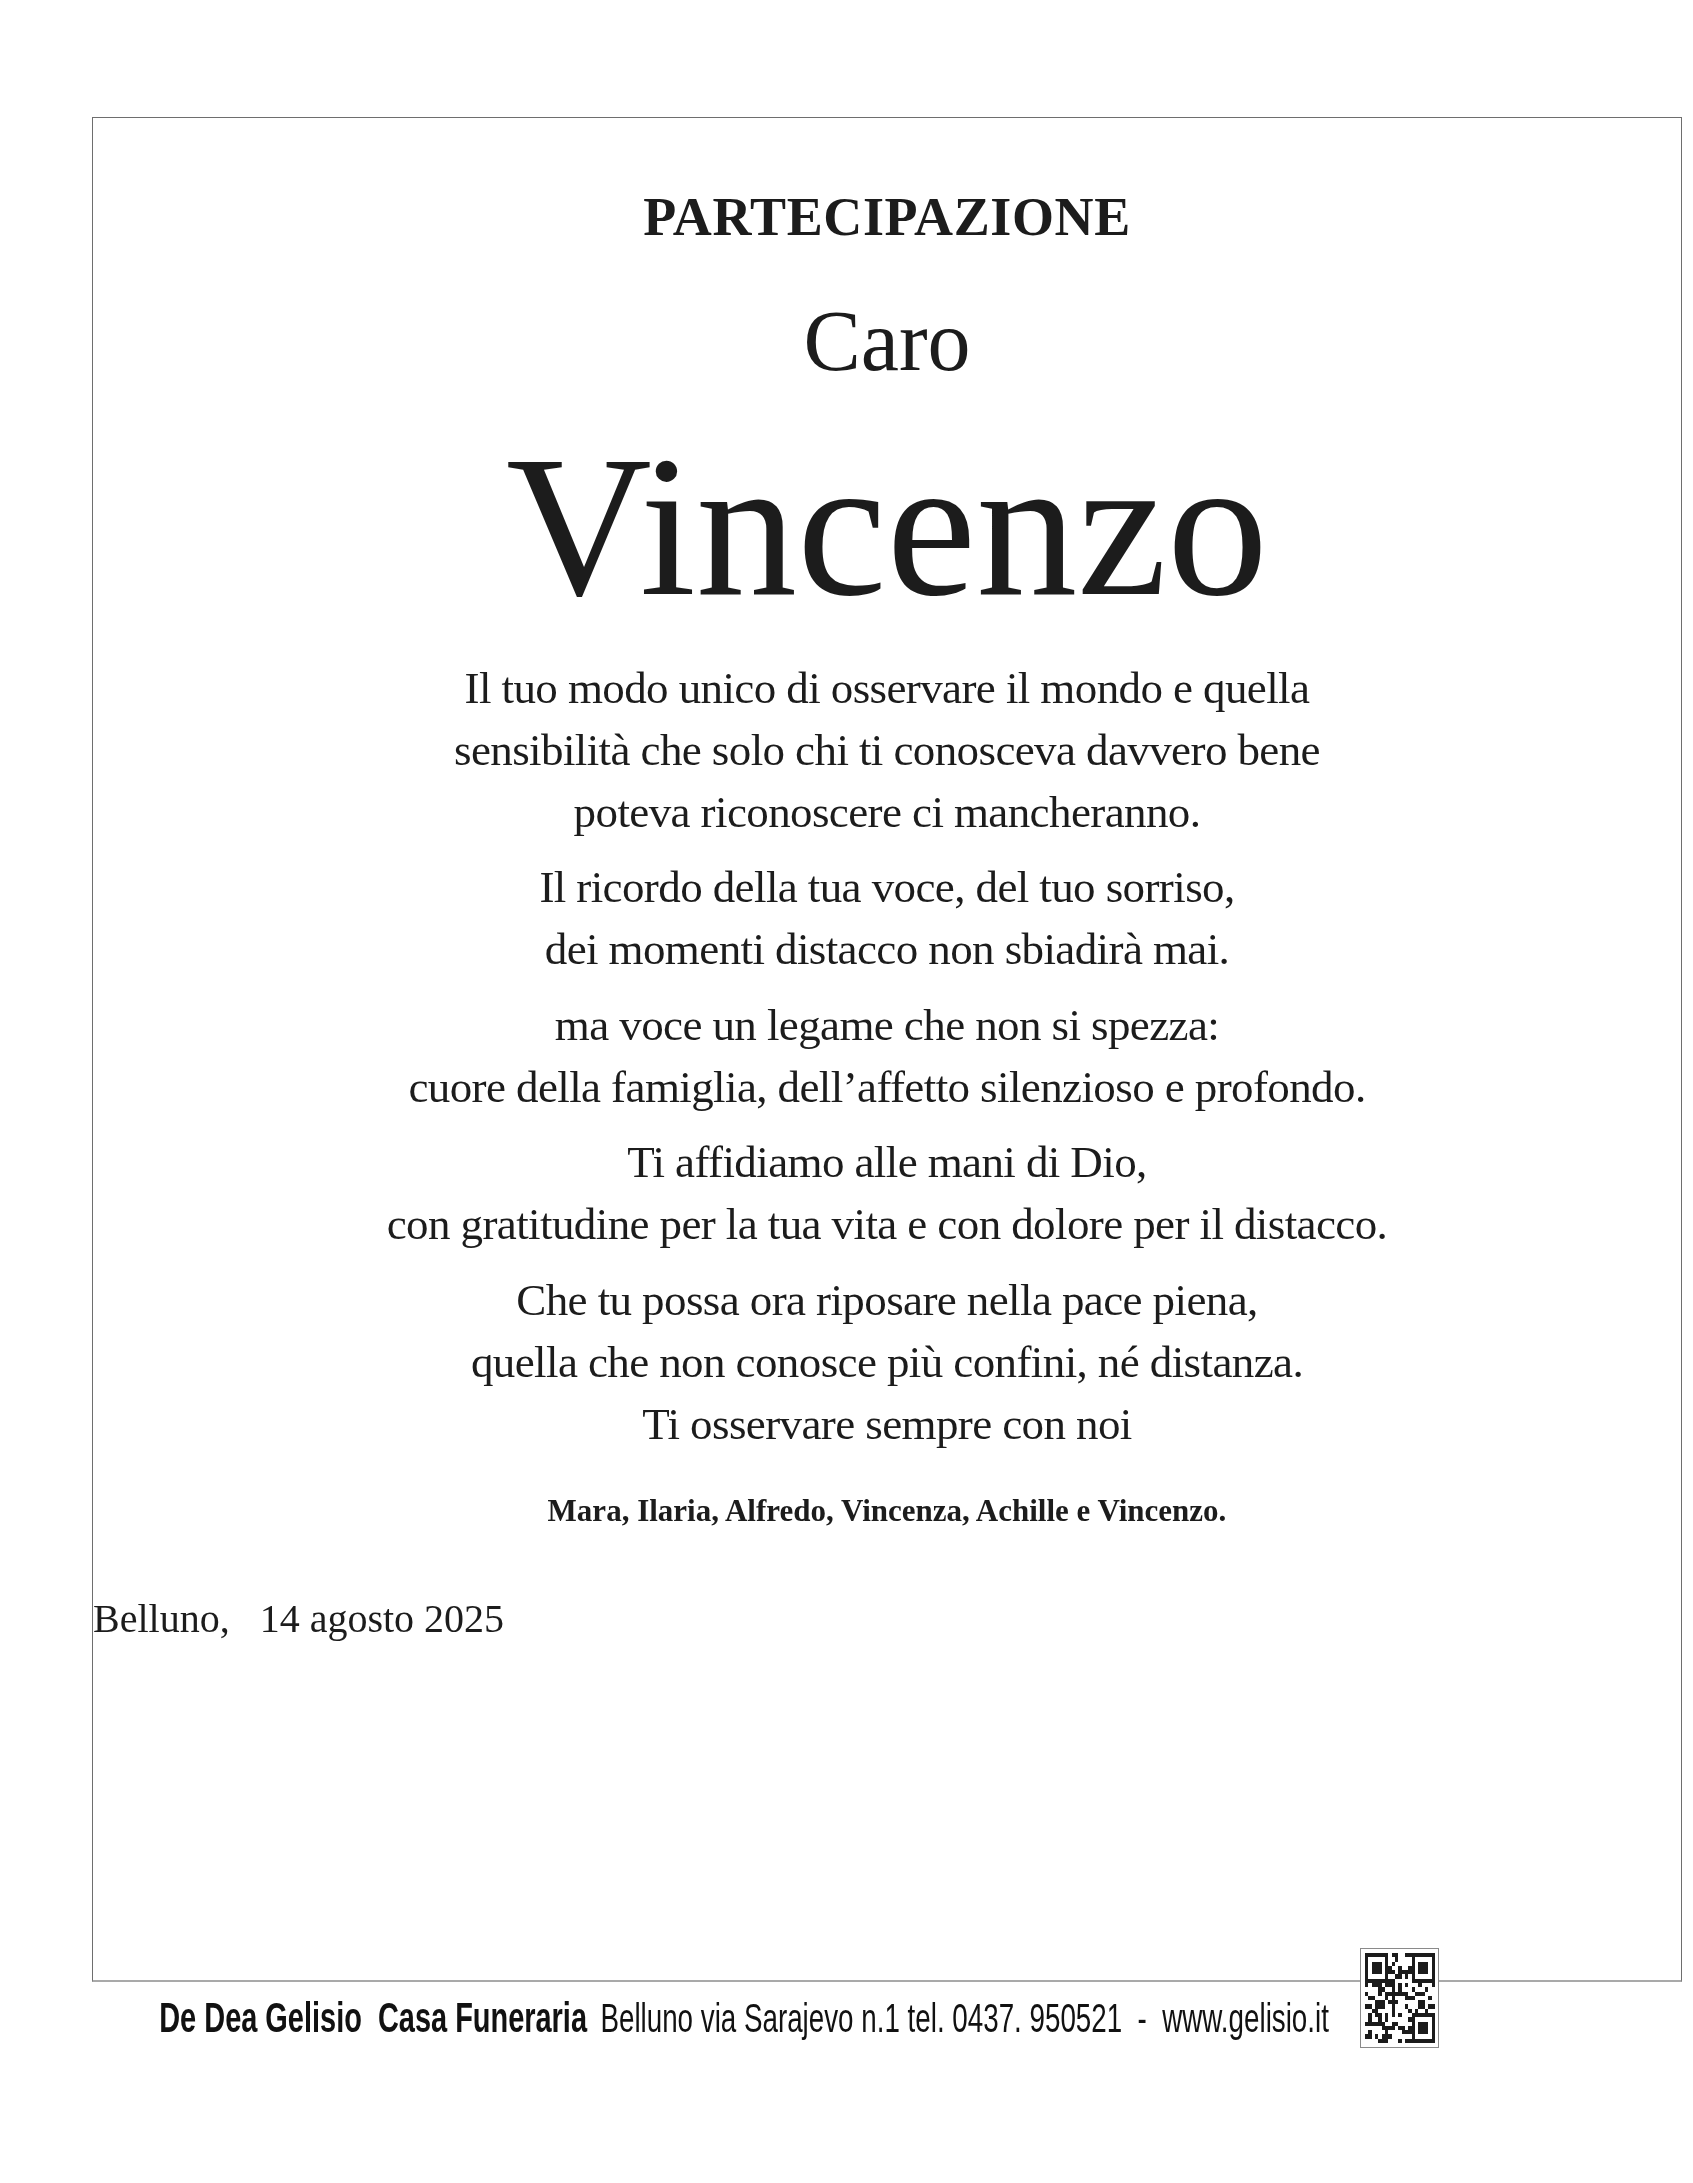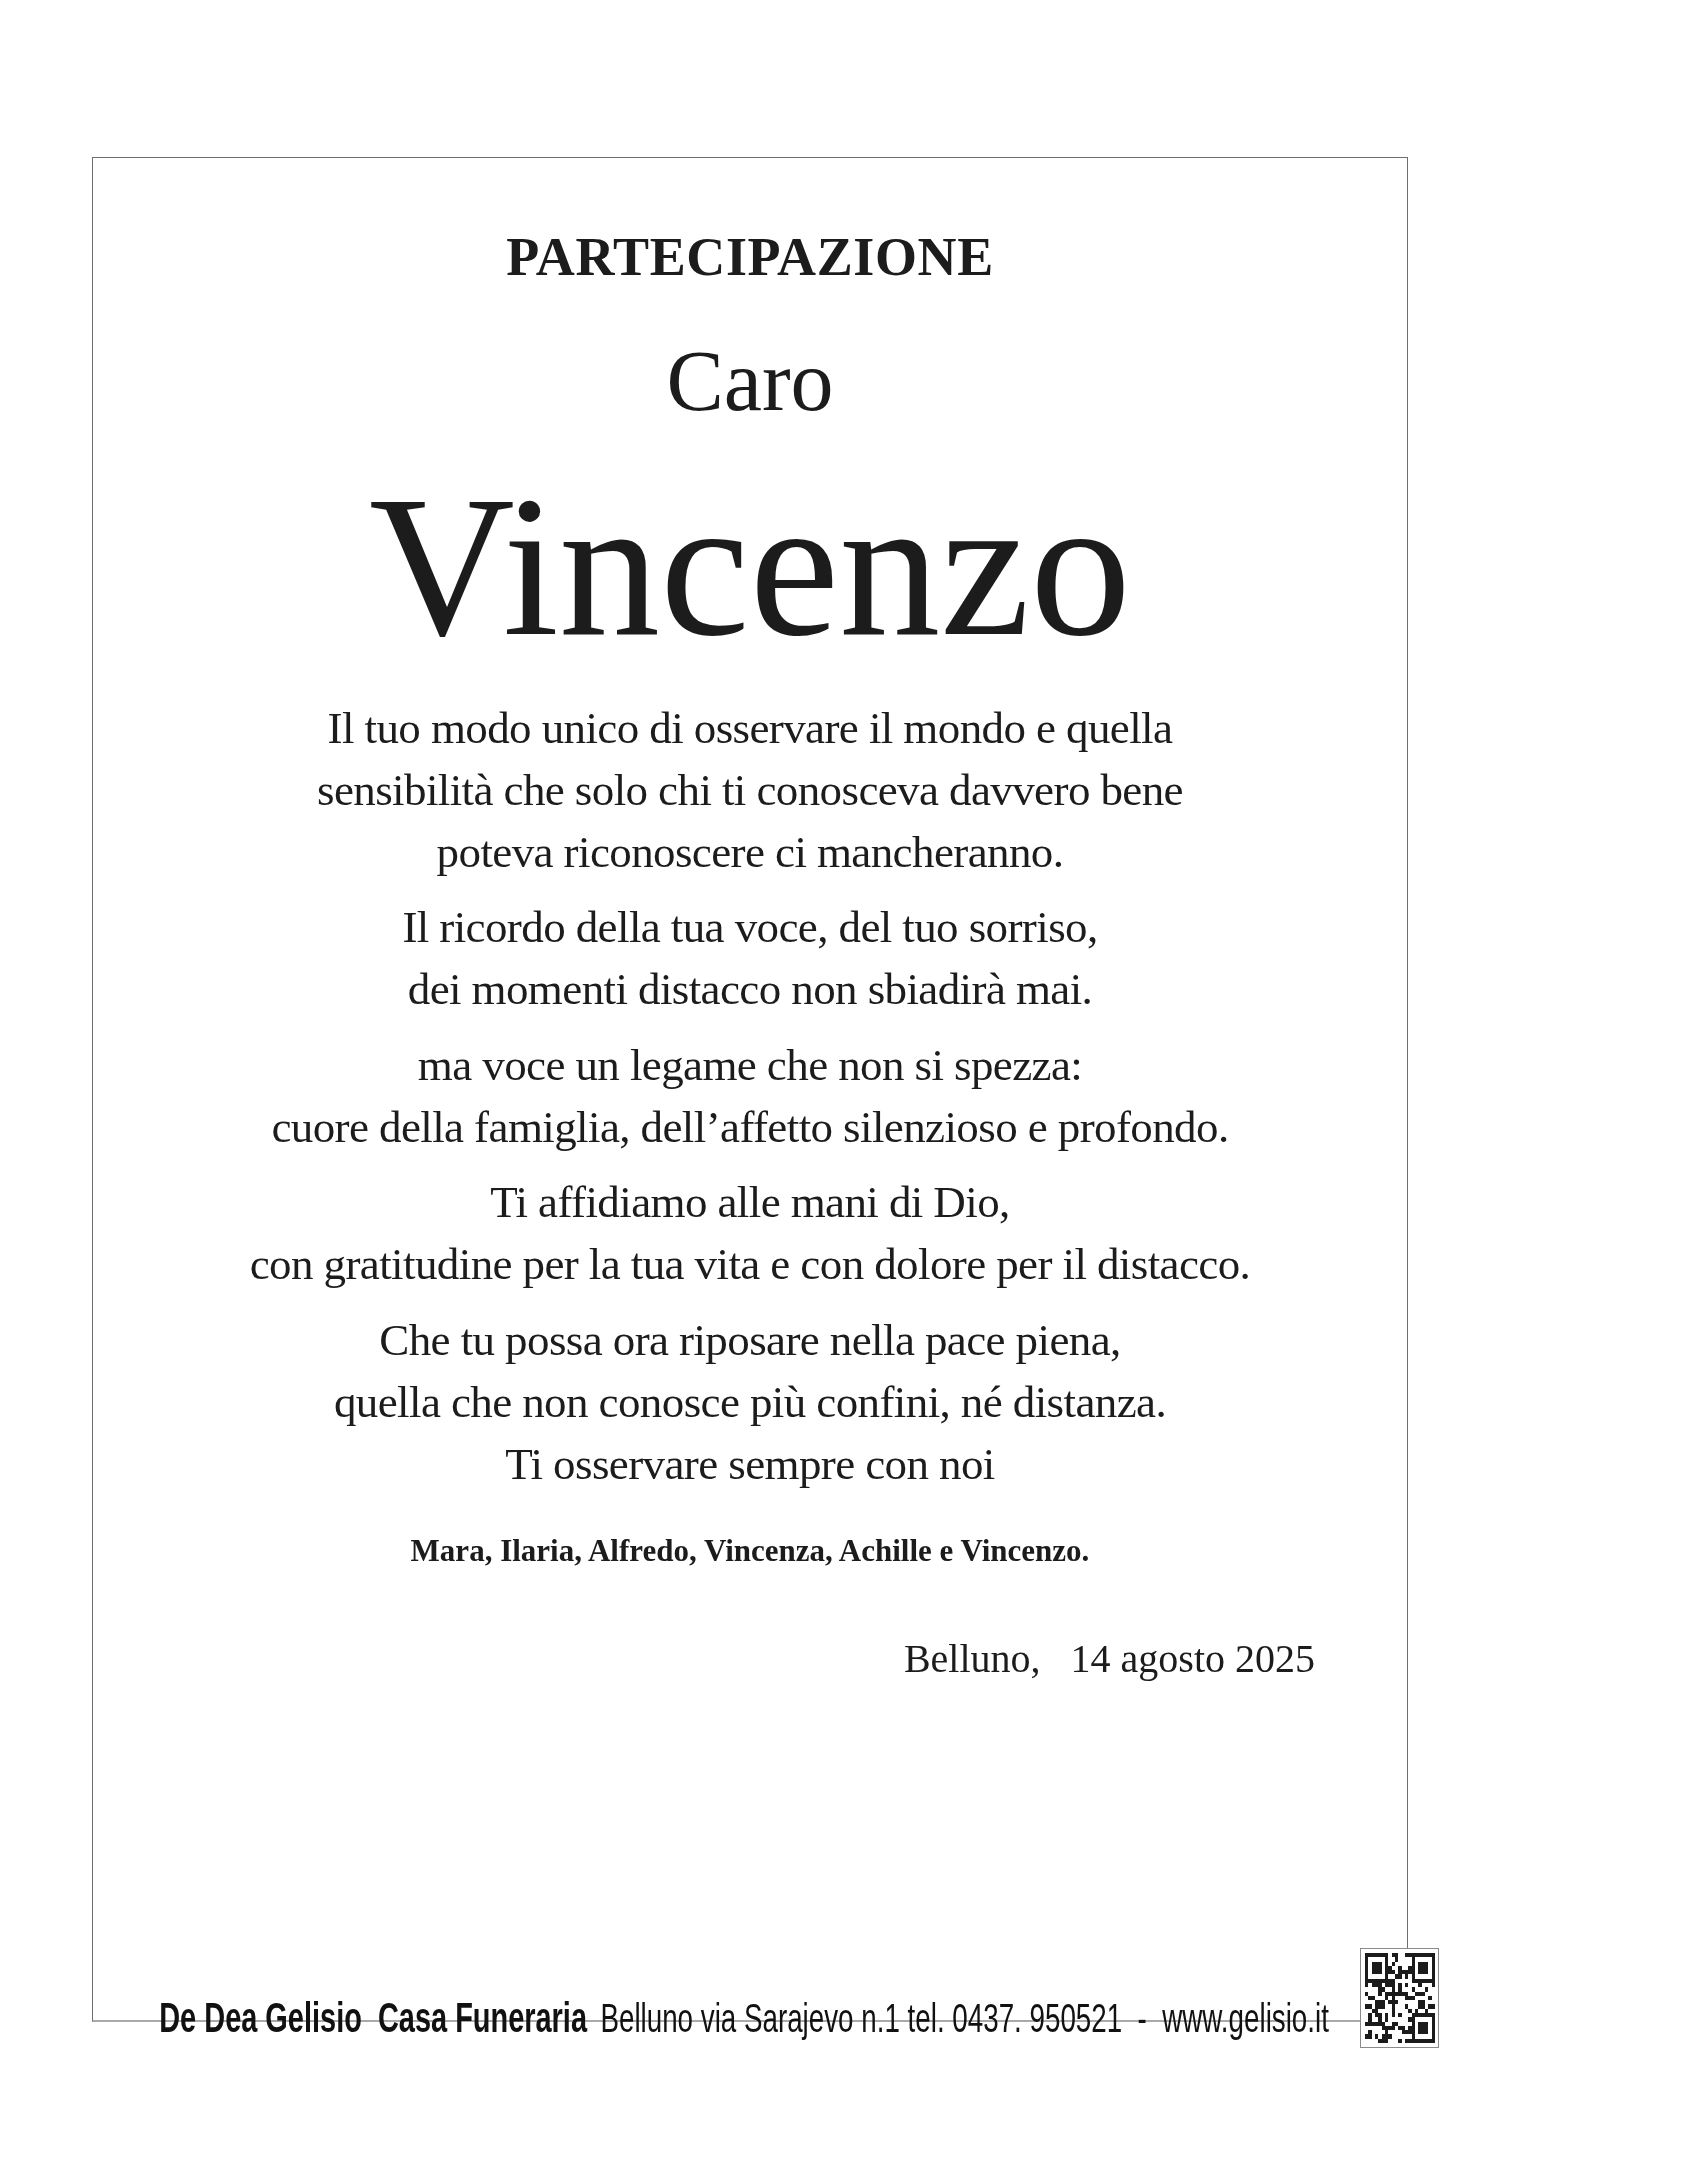--- a/index.html
+++ b/index.html
@@ -2,40 +2,39 @@
 <html style="font-size:9.8px"><head>
 <meta charset="utf-8">
 <style>
   * { margin:0; padding:0; box-sizing:border-box; }
   html,body { background:#ffffff; }
   body {
     width:1694px; height:2183px; position:relative; overflow:hidden;
     font-family:"Liberation Serif", serif; color:#1c1c1c;
   }
   .card {
-    position:absolute; left:92px; top:117px; width:1316px; height:1865px;
+    position:absolute; left:92px; top:117px; width:1590px; height:1865px;
     background:#ffffff;
     border:1.8px solid #6e6e6e;
     border-bottom:2.5px solid #a9a9a9;
     text-align:center;
-    margin-top:40px;
   }
   .title {
     margin-top:72px; font-size:54px; font-weight:bold; line-height:1;
     letter-spacing:0.6px; white-space:pre;
   }
   .caro { margin-top:54px; font-size:86px; line-height:1; }
   .deceased { margin-top:36px; font-size:202px; line-height:1.05; font-weight:normal; }
   .message { margin-top:24.5px; font-size:45px; line-height:62px; letter-spacing:-0.6px; }
   .paragraph + .paragraph { margin-top:13.5px; }
   .message .line { white-space:nowrap; }
   .signatories { margin-top:28px; font-size:31px; font-weight:bold; line-height:55px; white-space:nowrap; }
   .place-date {
     margin-top:56px; font-size:40px; line-height:49px;
-    text-align:right; padding-right:92px; white-space:pre;
+    text-align:left; padding-right:92px; white-space:pre;
   }
   .footer {
     position:absolute; left:157px; top:1992px; width:1190px; height:55px;
   }
   .footer text { fill:#111111; }
   .footer .brand { font-family:"Liberation Sans", sans-serif; font-weight:bold; font-size:70px; }
   .footer .contact { font-family:"Liberation Sans", sans-serif; font-weight:normal; font-size:66px; }
   .qr-box {
     position:absolute; left:1360px; top:1948px; width:79px; height:100px;
     background:#ffffff; border:1.2px solid #8a8a8a;

